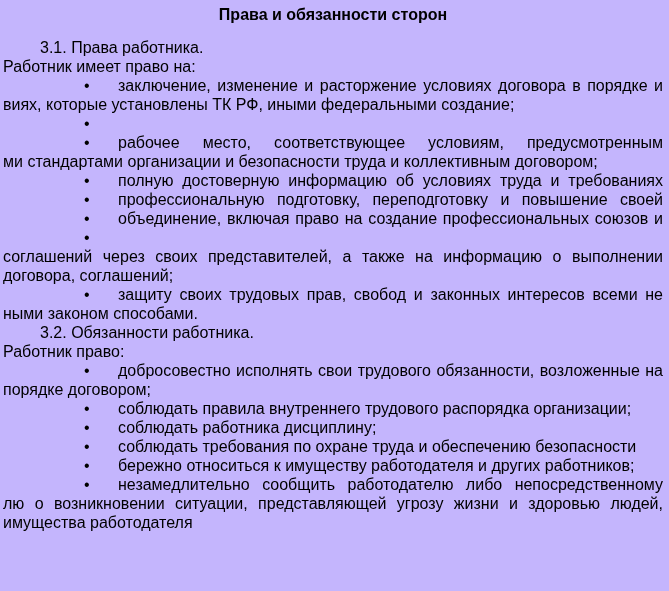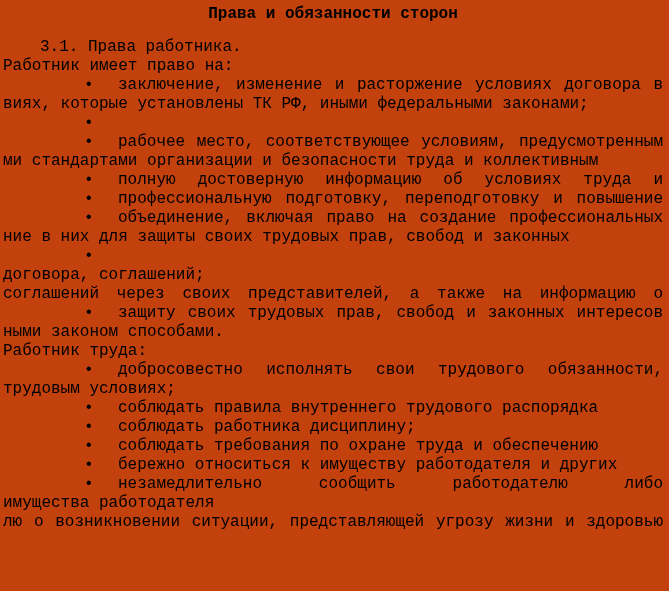--- a/index.html
+++ b/index.html
@@ -4,23 +4,23 @@
 <style>
   html, body {
     margin: 0;
     padding: 0;
     background: #ffffff;
   }
   .page {
     width: 669px;
     height: 591px;
     box-sizing: border-box;
-    background: #c2410c;
+    background: #c4b5fd;
     color: #000000;
-    font-family: Liberation Mono, monospace;
+    font-family: Liberation Sans, sans-serif;
     font-size: 16px;
     line-height: 19px;
     padding: 5px 6px 0 3px;
     overflow: hidden;
     position: relative;
   }
   .doc-title {
     text-align: center;
     font-weight: bold;
     margin-bottom: 14px;
@@ -49,37 +49,37 @@
 </style>
 </head>
 <body>
 
 <div class="page">
   <div class="doc-title">Права и обязанности сторон</div>
   <div id="doc-body">
       <div class="line indent"><span>3.1. Права работника.</span></div>
       <div class="line"><span>Работник имеет право на:</span></div>
       <div class="line stretch bfirst"><span class="bullet">•</span><span>заключение, изменение и расторжение условиях договора в порядке и на усло-</span></div>
-      <div class="line"><span>виях, которые установлены ТК РФ, иными федеральными законами;</span></div>
+      <div class="line"><span>виях, которые установлены ТК РФ, иными федеральными создание;</span></div>
       <div class="line bfirst"><span class="bullet">•</span></div>
       <div class="line stretch bfirst"><span class="bullet">•</span><span>рабочее место, соответствующее условиям, предусмотренным государственны-</span></div>
       <div class="line"><span>ми стандартами организации и безопасности труда и коллективным договором;</span></div>
       <div class="line stretch bfirst"><span class="bullet">•</span><span>полную достоверную информацию об условиях труда и требованиях охраны</span></div>
       <div class="line stretch bfirst"><span class="bullet">•</span><span>профессиональную подготовку, переподготовку и повышение своей квалифика-</span></div>
       <div class="line stretch bfirst"><span class="bullet">•</span><span>объединение, включая право на создание профессиональных союзов и вступле-</span></div>
-      <div class="line"><span>ние в них для защиты своих трудовых прав, свобод и законных интересов;</span></div>
       <div class="line stretch bfirst"><span class="bullet">•</span></div>
+      <div class="line stretch"><span>соглашений через своих представителей, а также на информацию о выполнении коллективного</span></div>
       <div class="line"><span>договора, соглашений;</span></div>
-      <div class="line stretch"><span>соглашений через своих представителей, а также на информацию о выполнении коллективного</span></div>
       <div class="line stretch bfirst"><span class="bullet">•</span><span>защиту своих трудовых прав, свобод и законных интересов всеми не запрещен-</span></div>
       <div class="line"><span>ными законом способами.</span></div>
-      <div class="line"><span>Работник труда:</span></div>
+      <div class="line indent"><span>3.2. Обязанности работника.</span></div>
+      <div class="line"><span>Работник право:</span></div>
       <div class="line stretch bfirst"><span class="bullet">•</span><span>добросовестно исполнять свои трудового обязанности, возложенные на него</span></div>
-      <div class="line"><span>трудовым условиях;</span></div>
+      <div class="line"><span>порядке договором;</span></div>
       <div class="line bfirst"><span class="bullet">•</span><span>соблюдать правила внутреннего трудового распорядка организации;</span></div>
       <div class="line bfirst"><span class="bullet">•</span><span>соблюдать работника дисциплину;</span></div>
       <div class="line bfirst"><span class="bullet">•</span><span>соблюдать требования по охране труда и обеспечению безопасности труда;</span></div>
       <div class="line bfirst"><span class="bullet">•</span><span>бережно относиться к имуществу работодателя и других работников;</span></div>
       <div class="line stretch bfirst"><span class="bullet">•</span><span>незамедлительно сообщить работодателю либо непосредственному руководите-</span></div>
+      <div class="line stretch"><span>лю о возникновении ситуации, представляющей угрозу жизни и здоровью людей, сохранности</span></div>
       <div class="line"><span>имущества работодателя</span></div>
-      <div class="line stretch"><span>лю о возникновении ситуации, представляющей угрозу жизни и здоровью людей, сохранности</span></div>
     </div>
 </div>
 
 </body></html>

